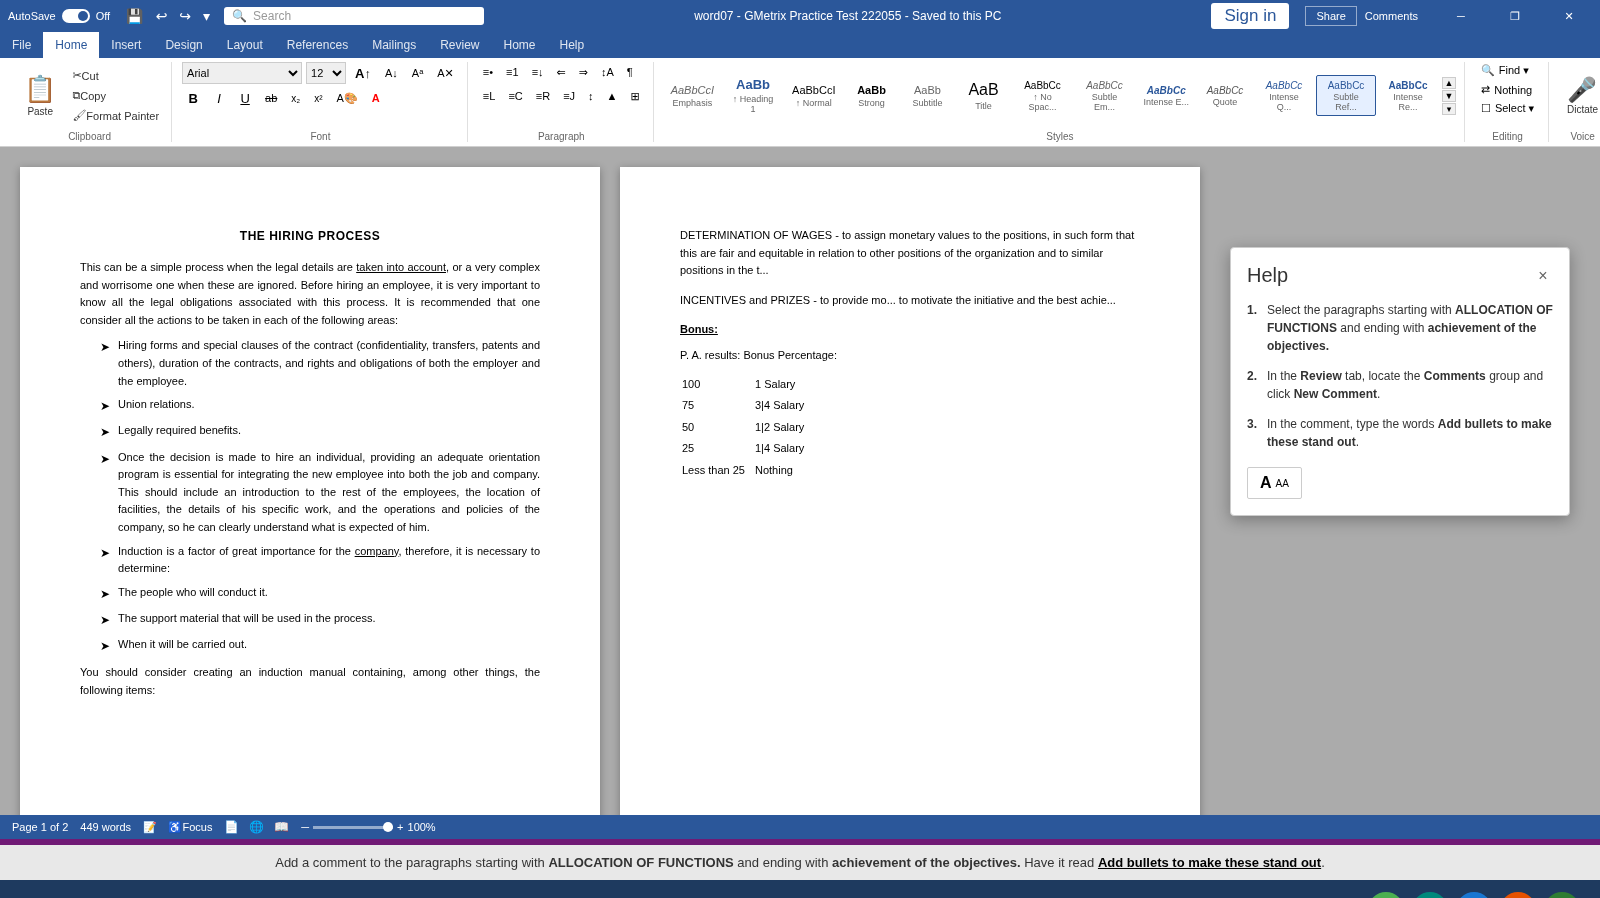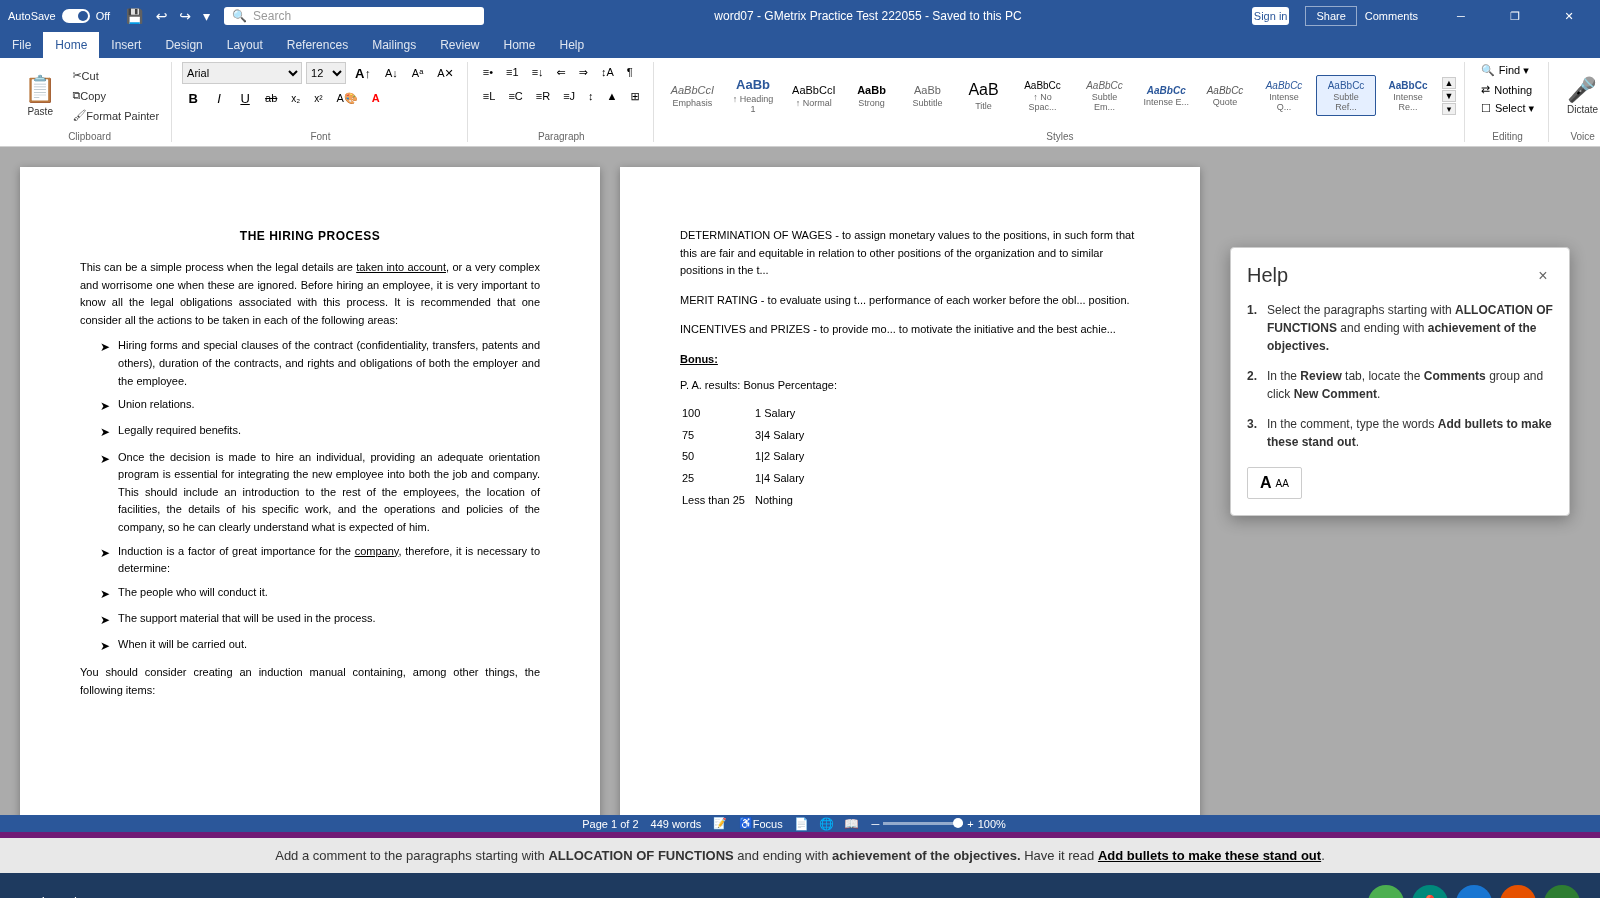--- a/index.html
+++ b/index.html
@@ -15,21 +15,21 @@
       color: white;
     }
     #title-bar .title-text { font-size: 12px; flex: 1; text-align: center; color: white; }
     #title-bar .win-btn { width: 46px; height: 32px; display: flex; align-items: center; justify-content: center; cursor: pointer; font-size: 11px; color: white; }
     .autosave-area { display: flex; align-items: center; gap: 6px; margin-right: 12px; font-size: 11px; }
     .toggle-switch { width: 28px; height: 14px; background: #fff; border-radius: 7px; position: relative; display: inline-block; }
     .toggle-switch::after { content: ''; width: 10px; height: 10px; background: #2b579a; border-radius: 50%; position: absolute; top: 2px; right: 2px; }
     .quick-access { display: flex; align-items: center; gap: 4px; margin-right: 10px; }
     .qa-btn { color: white; font-size: 14px; cursor: pointer; padding: 0 4px; }
     .search-bar { background: #fff; border-radius: 3px; display: flex; align-items: center; padding: 2px 8px; width: 260px; font-size: 12px; color: #666; margin: 0 auto; }
-    .sign-in-btn { background: #fff; color: #2b579a; border: none; padding: 3px 2px; border-radius: 3px; font-size: 11px; cursor: pointer; margin-right: 8px; }
+    .sign-in-btn { background: #fff; color: #2b579a; border: none; padding: 3px 13px; border-radius: 3px; font-size: 17px; cursor: pointer; margin-right: 8px; }
     .header-right { display: flex; align-items: center; gap: 8px; }
     .share-btn { background: #2b579a; border: 1px solid rgba(255,255,255,0.5); color: white; padding: 3px 10px; font-size: 11px; cursor: pointer; }
     .comments-btn { color: white; font-size: 11px; cursor: pointer; }
 
     
     #ribbon { background: #fff; border-bottom: 1px solid #d0d0d0; }
     #ribbon-tabs { display: flex; background: #2b579a; }
     .ribbon-tab { padding: 6px 12px; font-size: 12px; color: rgba(255,255,255,0.85); cursor: pointer; }
     .ribbon-tab.active { background: #fff; color: #2b579a; font-weight: 500; }
 
@@ -88,21 +88,21 @@
     .help-steps { margin: 0; padding: 0; list-style: none; }
     .help-steps li { margin-bottom: 12px; padding-left: 20px; position: relative; font-size: 12px; line-height: 1.5; color: #333; }
     .help-steps li::before { position: absolute; left: 0; font-weight: bold; color: #333; }
     .help-steps li:nth-child(1)::before { content: '1.'; }
     .help-steps li:nth-child(2)::before { content: '2.'; }
     .help-steps li:nth-child(3)::before { content: '3.'; }
     .help-steps li b { font-weight: bold; }
     .help-font-btn { margin-top: 16px; border: 1px solid #ccc; padding: 6px 12px; font-size: 13px; cursor: pointer; background: white; border-radius: 2px; display: flex; align-items: center; gap: 4px; }
 
     
-    #status-bar { background: #2b579a; height: 17px; display: flex; align-items: center; padding: 0 12px; color: white; font-size: 11px; justify-content: center; }
+    #status-bar { background: #2b579a; height: 24px; display: flex; align-items: center; padding: 0 12px; color: white; font-size: 11px; justify-content: flex-start; }
     .status-left { display: flex; align-items: center; gap: 12px; }
     .status-right { display: flex; align-items: center; gap: 8px; }
     .zoom-controls { display: flex; align-items: center; gap: 4px; }
     .view-btns { display: flex; gap: 2px; }
     .view-btn { color: white; font-size: 12px; cursor: pointer; padding: 2px 4px; }
 
     
     #task-bar { background: #1e3a5f; height: 60px; display: flex; align-items: center; padding: 0 20px; justify-content: space-between; }
     .task-info { color: white; font-size: 14px; }
     .task-time { color: white; font-size: 14px; }
@@ -385,23 +385,20 @@
             </li>
         </ul>
         <p>You should consider creating an induction manual containing, among other things, the following items:</p>
       </div>
     </div>
 
     <div class="page">
       <div class="page2-content">
         <div class="page2-section">
           <p>DETERMINATION OF WAGES - to assign monetary values to the positions, in such form that this are fair and equitable in relation to other positions of the organization and to similar positions in the t...</p>
-        </div>
-        <div class="page2-section">
-          <p>MERIT RATING - to evaluate using t... performance of each worker before the obl... position.</p>
         </div>
         <div class="page2-section">
           <p>INCENTIVES and PRIZES - to provide mo... to motivate the initiative and the best achie...</p>
         </div>
         <div class="page2-section">
           <p class="bonus-label">Bonus:</p>
           <p style="margin-top:8px;">P. A. results: Bonus Percentage:</p>
           <table class="salary-table">
             <tbody>
                 <tr>

